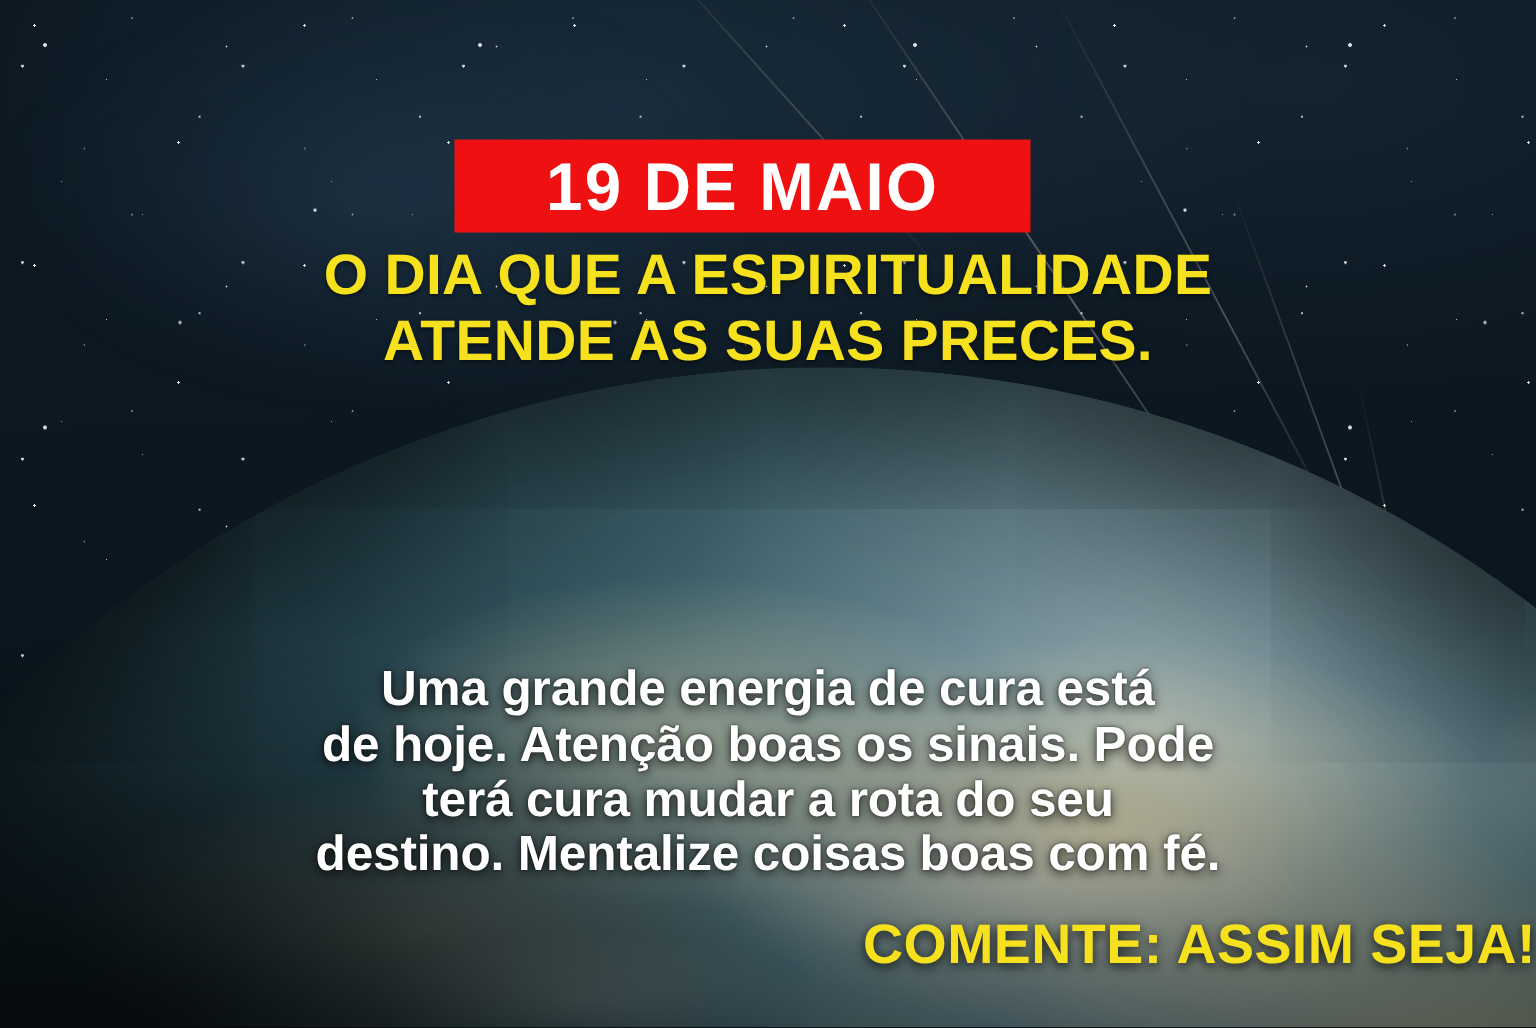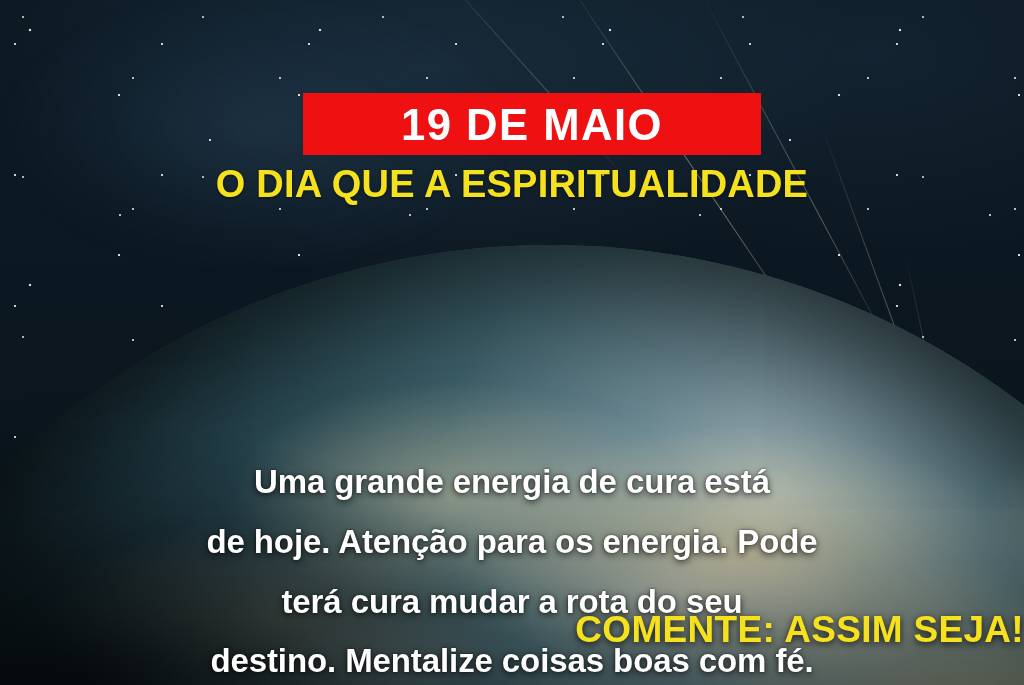--- a/index.html
+++ b/index.html
@@ -150,21 +150,21 @@
     position:absolute;inset:0;
     background:
       radial-gradient(ellipse 70% 60% at 8% 100%, rgba(0,0,0,.70) 0%, rgba(0,0,0,0) 65%),
       linear-gradient(to bottom, rgba(0,0,0,0) 72%, rgba(0,0,0,.35) 100%);
   }
 
   
   .content{position:absolute;inset:0;}
 
   .date-badge{
-    position:absolute;left:303px;top:93px;width:458px;height:62px;
+    position:absolute;left:303px;top:93px;width:384px;height:62px;
     background:#ef1111;
     display:flex;align-items:center;justify-content:center;
   }
   .date-badge .date-text{
     color:#ffffff;
     font-size:45px;
     font-weight:bold;
     letter-spacing:1.5px;
     line-height:1;
     white-space:nowrap;
@@ -188,21 +188,21 @@
     position:absolute;left:0;right:0;top:441px;
     text-align:center;
     color:#ffffff;
     font-size:33px;
     font-weight:bold;
     line-height:1.115;
     letter-spacing:-.1px;
     padding:0 44px;
     text-shadow:0 2px 7px rgba(0,0,0,.75), 0 0 2px rgba(0,0,0,.6);
   }
-  .body-copy .l{display:block;white-space:nowrap;margin-top:23px;}
+  .body-copy .l{display:block;white-space:nowrap;}
 
   .cta{
     position:absolute;left:0;right:0;top:611px;
     text-align:right;
     color:#f5e11e;
     font-size:37px;
     font-weight:bold;
     letter-spacing:.3px;
     line-height:1;
     text-shadow:0 2px 7px rgba(0,0,0,.8);
@@ -246,25 +246,26 @@
   <div class="vignette"></div>
 
   <div class="content">
 
     <div class="date-badge">
       <span class="date-text">19 DE MAIO</span>
     </div>
 
     <div class="headline">
       <span class="l">O DIA QUE A ESPIRITUALIDADE</span>
+      <span class="l">ATENDE AS SUAS PRECES.</span>
     </div>
 
     <div class="body-copy">
       <span class="l">Uma grande energia de cura está</span>
-      <span class="l">de hoje. Atenção para os energia. Pode</span>
+      <span class="l">de hoje. Atenção boas os sinais. Pode</span>
       <span class="l">terá cura mudar a rota do seu</span>
       <span class="l">destino. Mentalize coisas boas com fé.</span>
     </div>
 
     <div class="cta">COMENTE: ASSIM SEJA!</div>
 
   </div>
 </div>
 
 </body></html>

